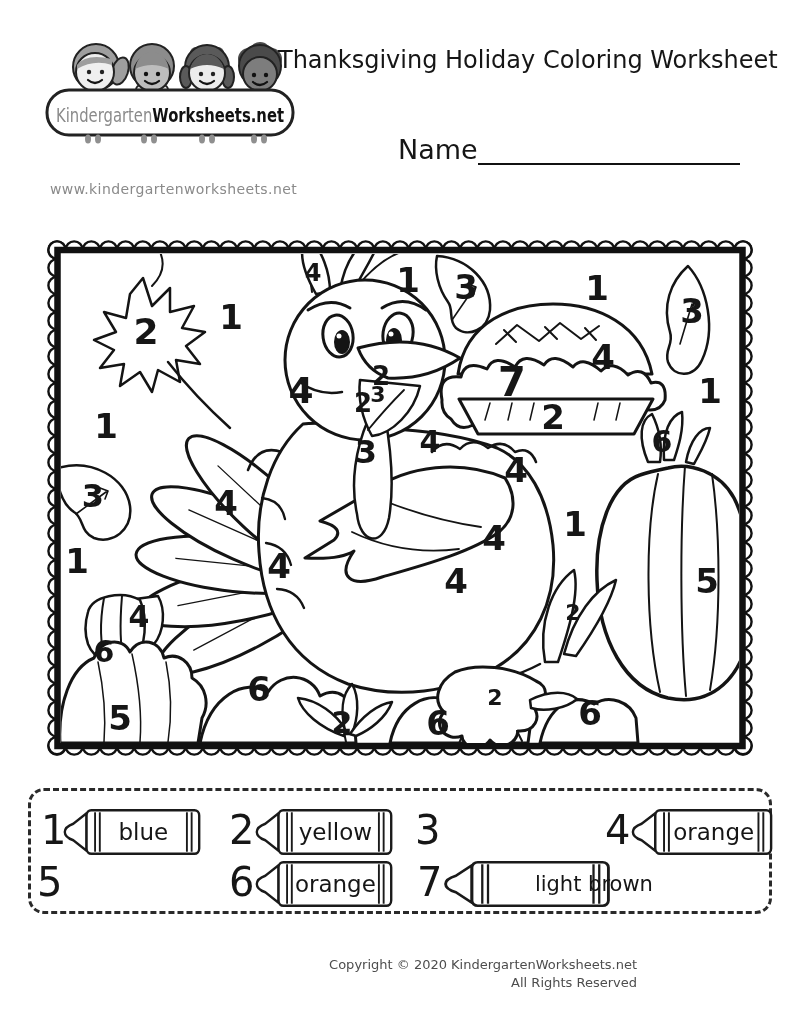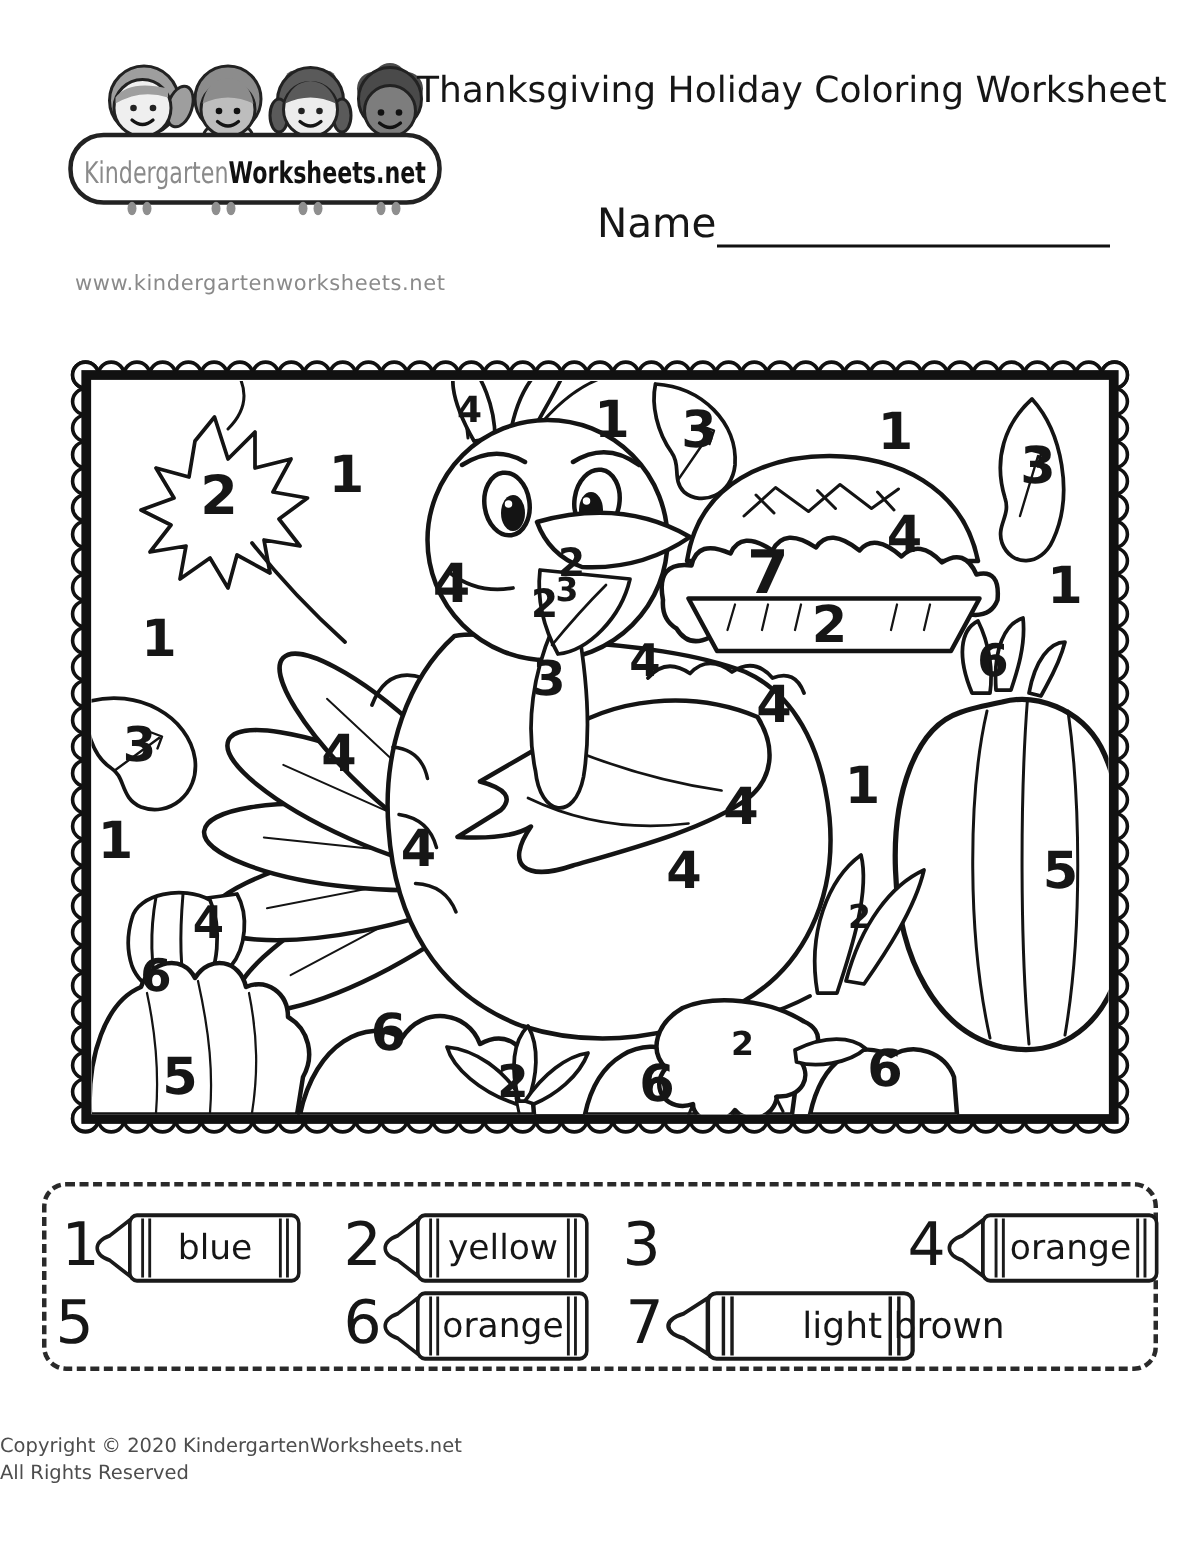--- a/index.html
+++ b/index.html
@@ -17,23 +17,23 @@
   svg.art{left:30px;top:228px;width:740px;height:535px;position:absolute;}
   .ink{stroke:#141414;fill:none;stroke-linecap:round;stroke-linejoin:round;}
   .wht{fill:#ffffff;}
   
   .legend{left:28px;top:788px;width:744px;height:126px;border:3.5px dashed #2a2a2a;border-radius:16px;box-sizing:border-box;}
   .legend-num{position:absolute;font-size:40px;color:#161616;line-height:54px;}
   .crayon{position:absolute;height:54px;}
   .crayon svg{position:absolute;left:0;top:0;width:100%;height:100%;}
   .crayon-label{position:absolute;left:29%;width:58%;top:50%;transform:translateY(-50%);
     text-align:center;font-size:23px;color:#161616;white-space:nowrap;}
-  .crayon-label.small{font-size:24px;padding-left:44px;}
+  .crayon-label.small{font-size:21px;padding-left:44px;}
   
-  .footer{left:0;top:956px;width:637px;text-align:left;color:#4d4d4d;font-size:13px;line-height:18px;}
+  .footer{left:0;top:956px;width:637px;text-align:right;color:#4d4d4d;font-size:13px;line-height:18px;}
 </style>
 </head>
 <body>
 
 <div class="abs logo-wrap">
   <svg viewBox="0 0 252 112" width="252" height="112">
 
     <g>
       <circle cx="52" cy="34" r="23" fill="#9e9e9e" stroke="#222" stroke-width="2"></circle>
       <ellipse cx="76" cy="38" rx="8" ry="14" fill="#9e9e9e" stroke="#222" stroke-width="2" transform="rotate(18 76 38)"></ellipse>

